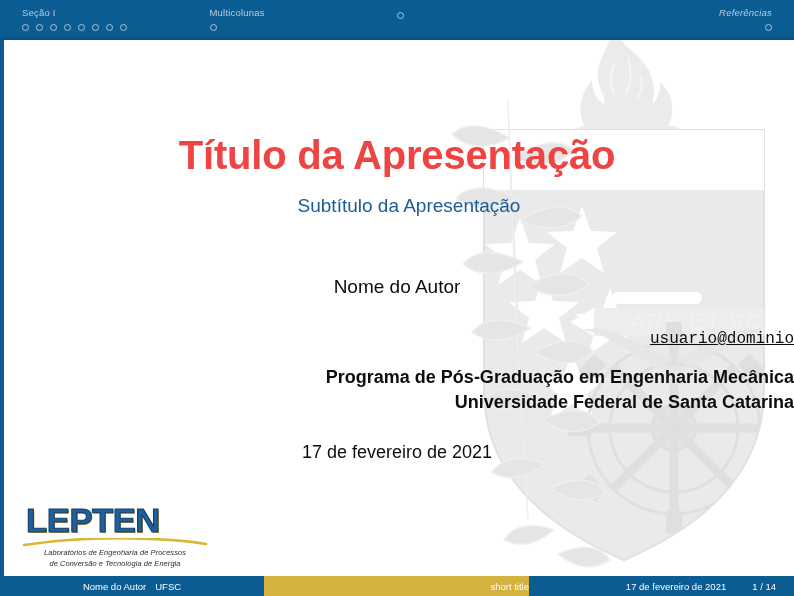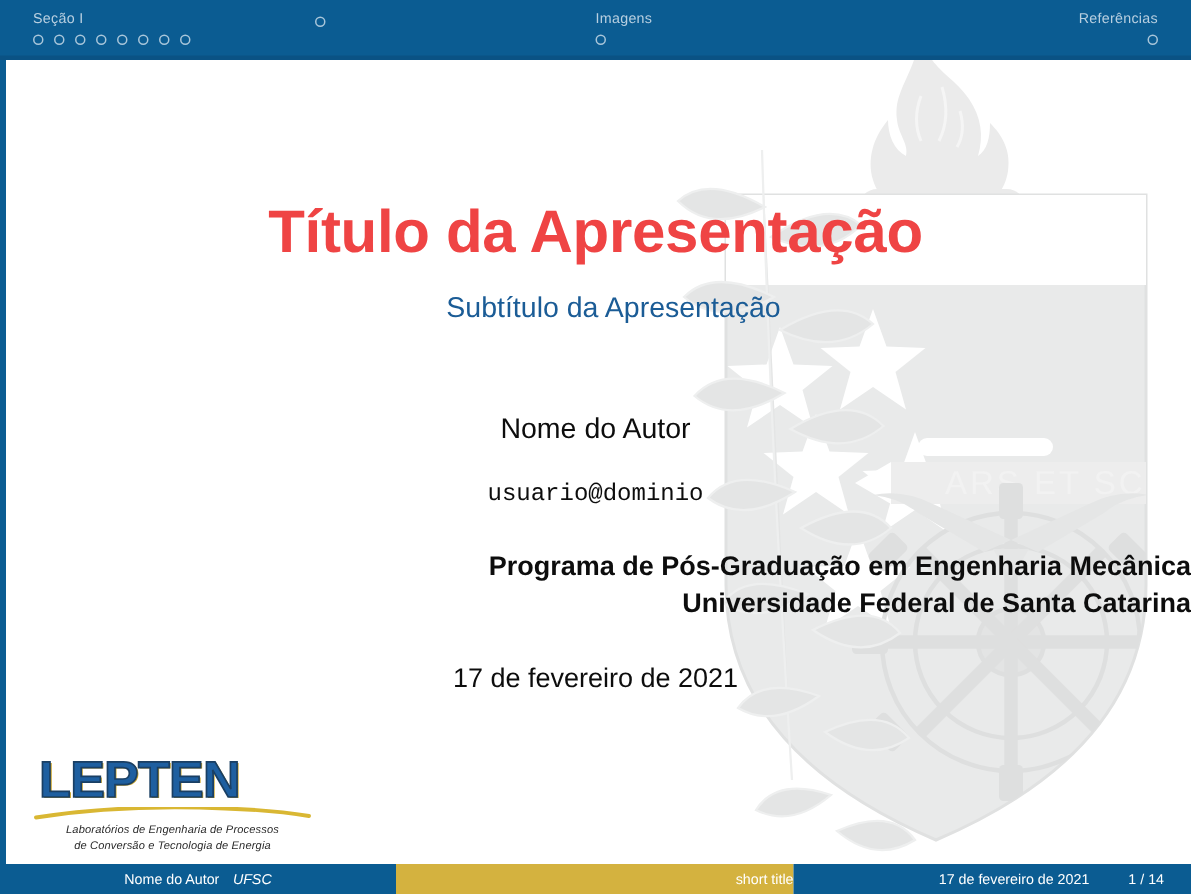--- a/index.html
+++ b/index.html
@@ -54,21 +54,21 @@
     position: relative;
     display: flex;
     width: 100%;
     height: 100%;
     padding: 0 22px;
   }
   .nav-item {
     flex: 1 1 0;
     padding-top: 7px;
   }
-  .nav-item:last-child { text-align: right; }
+  .nav-item:last-child { text-align: right; font-style: italic; }
   .nav-label {
     display: block;
     font-size: 9.5px;
     color: #b8cfe0;
     letter-spacing: 0.2px;
     line-height: 12px;
   }
   .nav-dots {
     display: block;
     margin-top: 3px;
@@ -126,26 +126,27 @@
   .author {
     position: absolute;
     left: 0; top: 236px;
     width: 794px;
     text-align: center;
     font-size: 19px;
     color: #0d0d0d;
   }
   .email {
     position: absolute;
-    left: 0; top: 280px;
-    width: 794px;
-    text-align: center;
+    left: 0; top: 290px;
+    width: 794px;
+    text-align: right;
     font-family: "Liberation Mono", "DejaVu Sans Mono", monospace;
     font-size: 16px;
     color: #0d0d0d;
+    text-decoration: underline;
   }
   .institute {
     position: absolute;
     left: 0; top: 325px;
     width: 794px;
     text-align: right;
     font-size: 18px;
     font-weight: bold;
     color: #0d0d0d;
     line-height: 25px;
@@ -226,21 +227,21 @@
     width: 265px;
     justify-content: flex-end;
     background: #d4b23f;
   }
   .foot-right {
     flex: 1;
     justify-content: flex-end;
     padding-right: 18px;
     gap: 26px;
   }
-  .foot-inst { margin-left: 9px; font-style: italic; }
+  .foot-inst { margin-left: 9px; }
 </style>
 </head>
 <body>
 
 <div class="slide">
 
   <div class="watermark">
     <svg viewBox="0 0 380 560" xmlns="http://www.w3.org/2000/svg">
       <defs>
         <clipPath id="shieldClip">
@@ -360,27 +361,27 @@
           <span class="dot"></span>
           <span class="dot"></span>
           <span class="dot"></span>
           <span class="dot"></span>
           <span class="dot"></span>
           <span class="dot"></span>
         </span>
       </div>
 
       <div class="nav-item">
+        <span class="nav-label">Multicolunas</span>
         <span class="nav-dots">
           <span class="dot"></span>
         </span>
       </div>
 
       <div class="nav-item">
-        <span class="nav-label">Imagens</span>
         <span class="nav-dots">
           <span class="dot"></span>
         </span>
       </div>
 
       <div class="nav-item">
         <span class="nav-label">Referências</span>
         <span class="nav-dots">
           <span class="dot"></span>
         </span>

